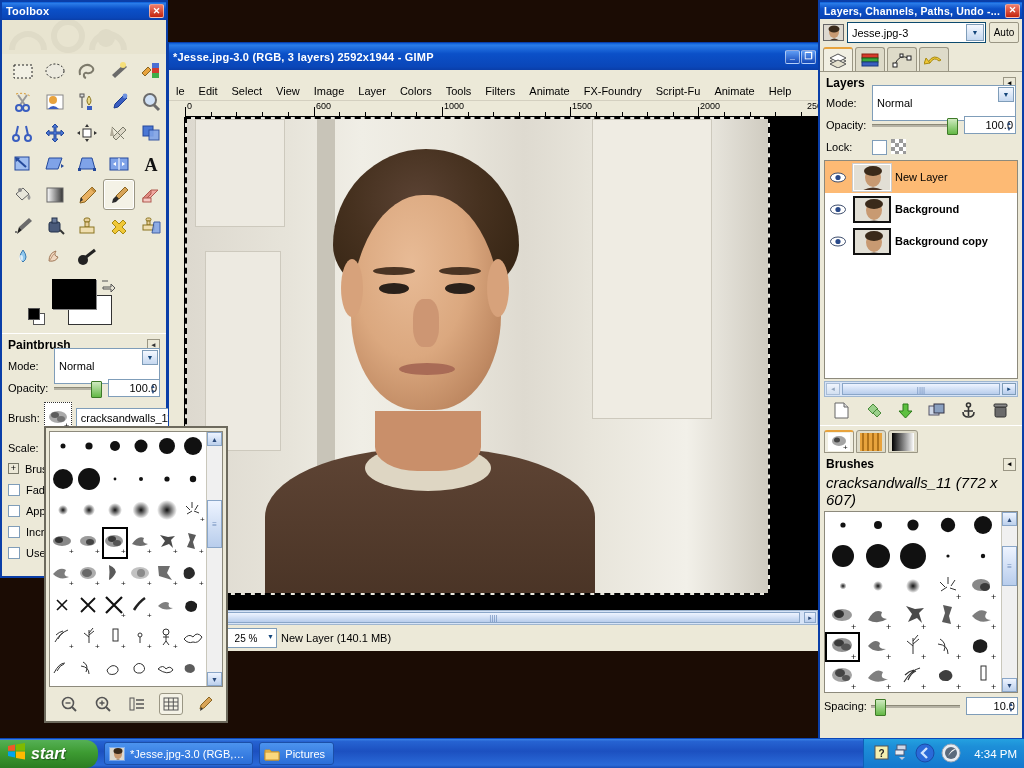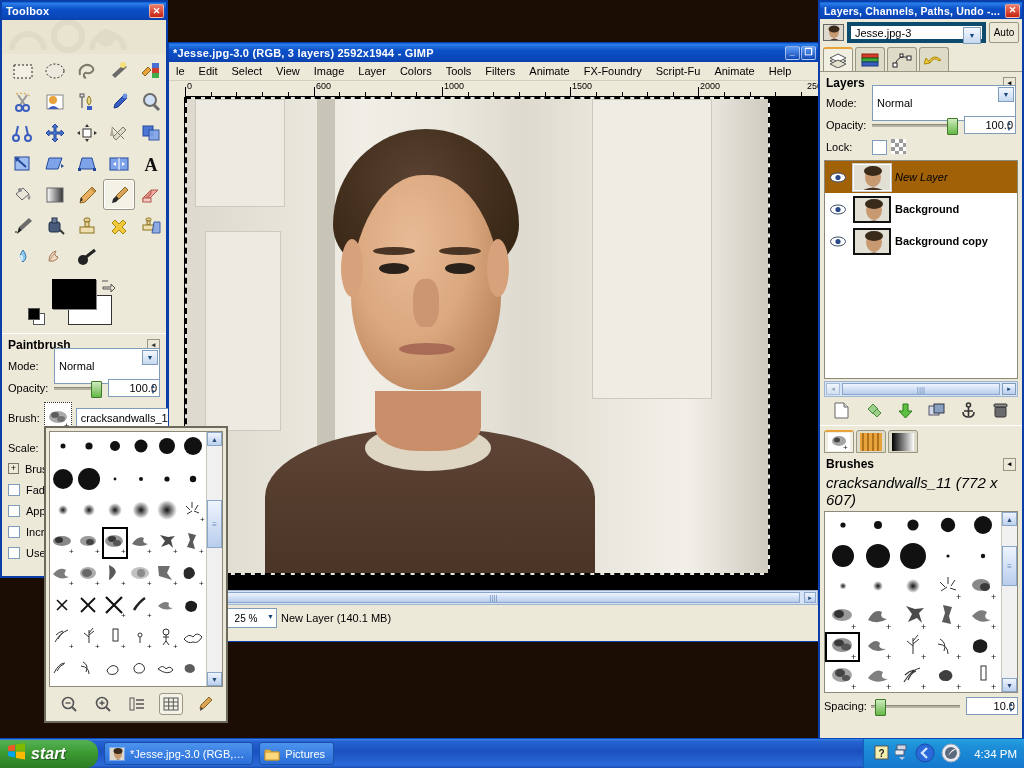--- a/index.html
+++ b/index.html
@@ -137,25 +137,26 @@
     flex:1; height:21px; background:#fff; border:1px solid #7f9db9;
     display:flex; align-items:center; padding-left:4px; font-size:11px;
   }
   .chk { width:12px; height:12px; border:1px solid #7f9db9; background:#fff; }
   .opt-row2 { display:flex; align-items:center; padding: 3px 6px; gap:6px; height:21px; font-size:11px;}
   .expander { width:11px;height:11px;border:1px solid #7a7a6a;background:#ece9d8;
     font-size:9px; display:flex;align-items:center;justify-content:center; line-height:1;}
 
   
   #imgwin { left: 168px; top: 42px; width: 651px; height: 600px; border:1px solid #0a3ea8; }
-  #imgwin .xp-titlebar { height:19px; }
+  #imgwin .xp-titlebar { height:27px; }
   .menubar {
     height: 19px; background:#ece9d8; display:flex; align-items:center;
     padding-left: 0px; font-size:11px; gap:0px;
     border-bottom:1px solid #d4d0c0;
+    margin-top:12px;
   }
   .menubar .mi { padding: 2px 7px; }
   .ruler-h {
     height:16px; background:#ece9d8; position:relative; overflow:hidden;
     border-bottom:1px solid #000;
     margin-left: 16px;
   }
   .ruler-h .tick { position:absolute; bottom:0; width:1px; height:4px; background:#000; }
   .ruler-h .tickM { height:9px; }
   .ruler-h .lab { position:absolute; top:0px; font-size:9px; color:#000; padding-left:2px;}
@@ -238,21 +239,21 @@
   .bp-tb-btn { width:24px;height:22px;display:flex;align-items:center;justify-content:center;}
   .bp-tb-btn.act { border:1px solid #9a9684; background:#f4f2e6; border-radius:3px;}
 
   
   #dock { left: 818px; top: 0; width: 206px; height: 740px; border:2px solid #0a3ea8;}
   #dock .xp-titlebar { height:17px; font-size:10.5px;}
   .dock-body { background:#ece9d8; height: calc(100% - 17px); position:relative; }
   .imgsel { display:flex; align-items:center; gap:3px; padding:3px 3px 2px 3px; }
   .imgsel .thumb { width:21px;height:17px; border:1px solid #666; overflow:hidden; background:#ddd;}
   .imgsel .field {
-    flex:1; height:21px; background:#fff; border:4px solid #0c4a6e;
+    flex:1; height:21px; background:#fff; border:1px solid #0c4a6e;
     display:flex; align-items:center; padding-left:4px; font-size:11px; position:relative;
   }
   .imgsel .field .cbtn {
     position:absolute; right:1px; top:1px; width:18px; height:17px;
     background:linear-gradient(to bottom,#f4f8ff,#c5d8f0); border:1px solid #7f9db9;
     display:flex;align-items:center;justify-content:center;font-size:7px;color:#13457a;
   }
   .imgsel .auto {
     width:30px;height:21px;background:#ece9d8;border:1px solid #9a9684;
     display:flex;align-items:center;justify-content:center;font-size:10px;border-radius:2px;
@@ -261,21 +262,21 @@
   .dock-tab { width:30px;height:24px;display:flex;align-items:center;justify-content:center;
     border:1px solid #9a9684; border-bottom:none; background:#dedbc9; border-radius:3px 3px 0 0;}
   .dock-tab.act { background:#f1efe2; border-top:2px solid #e8a33d; }
   .panel-head { font-weight:bold; font-size:12px; padding:4px 6px 2px 6px; display:flex;align-items:center;}
   .panel-head .arrowbox { margin-left:auto; width:13px;height:13px;border:1px solid #9a9684;
     background:#ece9d8;display:flex;align-items:center;justify-content:center;font-size:7px;}
   .layerlist {
     margin:2px 4px; background:#fff; border:1px solid #8d8a7c; height:219px; overflow:hidden;
   }
   .layerrow { display:flex; align-items:center; height:32px; padding: 0 2px; gap:4px;}
-  .layerrow.sel { background:#a16207;font-style:italic; }
+  .layerrow.sel { background:#fdba74; }
   .layerrow .eye { width:22px; display:flex;align-items:center;justify-content:center;}
   .layerrow .lthumb { width:38px; height:27px; border:2px solid #111; overflow:hidden; background:#ccc;}
   .layerrow.sel .lthumb { border:1px solid #fff; outline:1px solid #ccc;}
   .layerrow .lname { font-size:11px; white-space:nowrap; }
   .layerrow .lname.bold { font-weight:bold; }
   .dock-hscroll { margin:2px 4px; height:16px; background:#d7e4f7; border:1px solid #9fb6d0; position:relative;}
   .dock-hscroll .la {position:absolute;left:1px;top:1px;width:14px;height:12px;
     background:linear-gradient(to bottom,#f0f5fd,#d2dff0);border:1px solid #a9bdd6;
     display:flex;align-items:center;justify-content:center;font-size:7px;color:#8fa3bd;}
   .dock-hscroll .ra {position:absolute;right:1px;top:1px;width:14px;height:12px;

